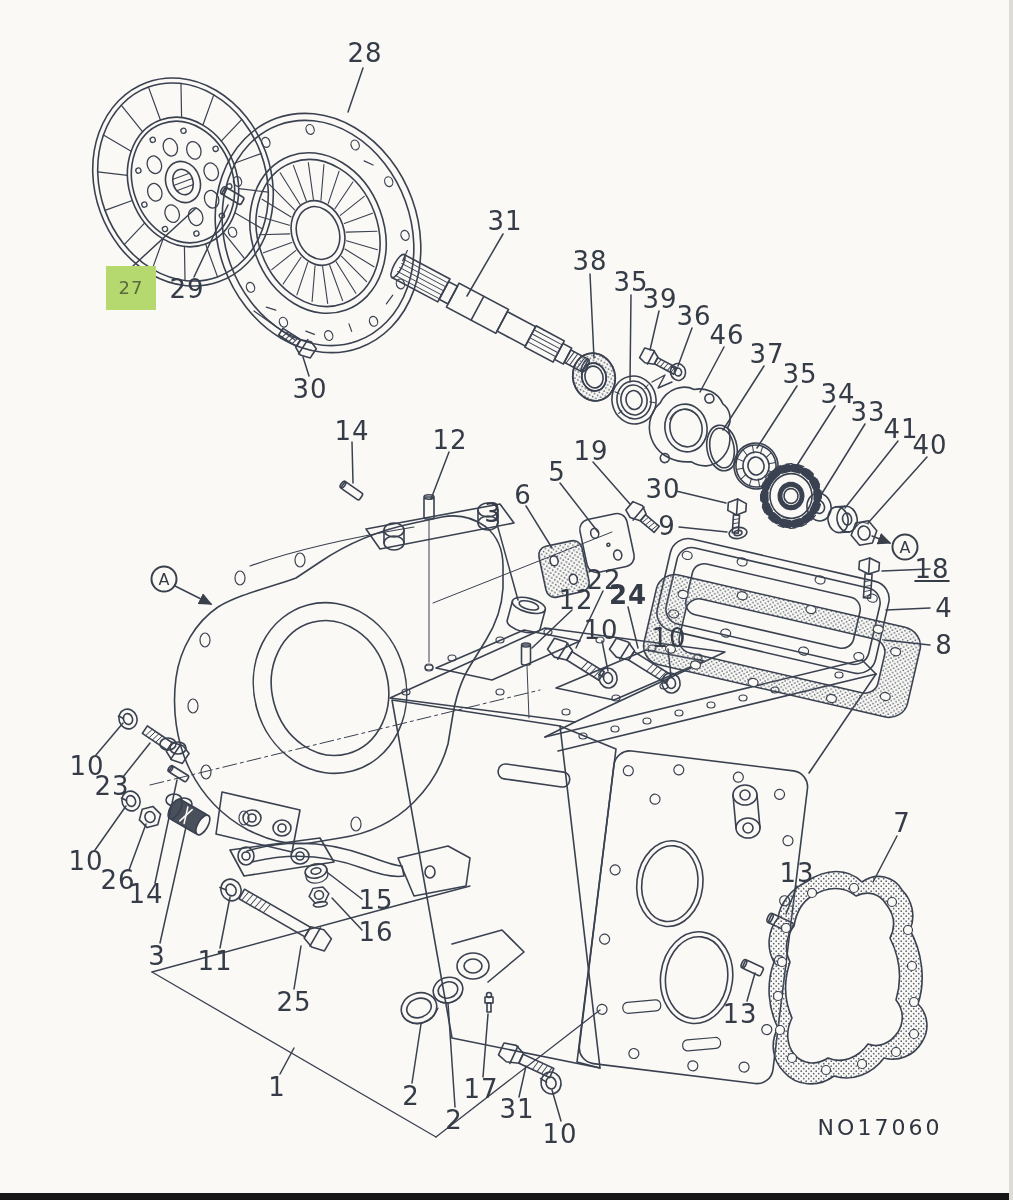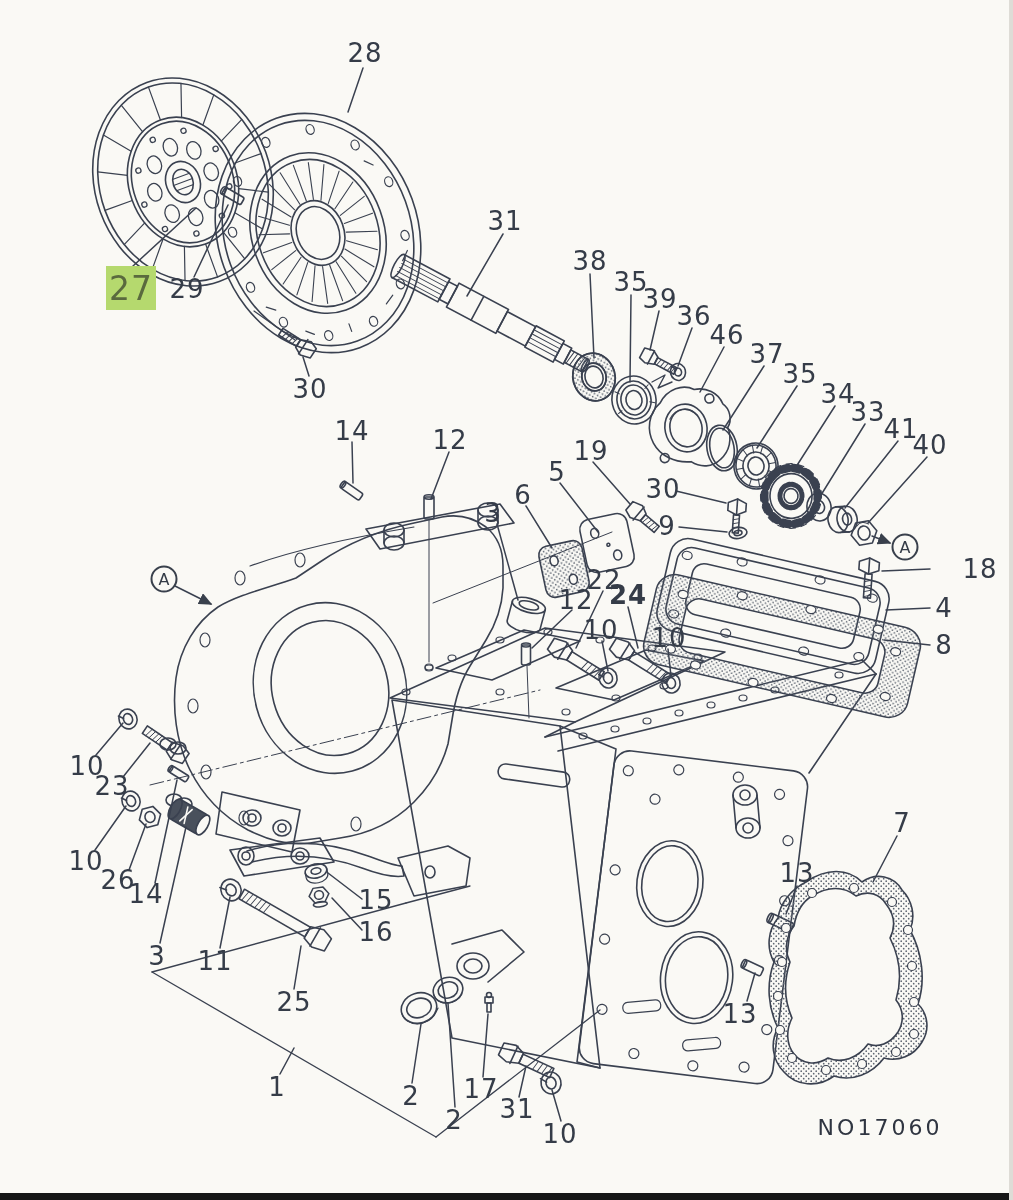--- a/index.html
+++ b/index.html
@@ -3,21 +3,21 @@
 <meta charset="utf-8">
 <style>
   html,body{margin:0;padding:0;background:#e9e7e2;}
   .stage{position:relative;width:1013px;height:1200px;background:#faf9f5;overflow:hidden;
          font-family:"DejaVu Sans", sans-serif;}
   .stage svg{position:absolute;left:0;top:0;}
   .callout-layer{position:absolute;left:0;top:0;width:100%;height:100%;}
   .co{position:absolute;transform:translate(-50%,-50%);color:#353c48;font-size:26px;
       line-height:1;white-space:nowrap;letter-spacing:1px;}
   .co.highlight{background:#b5d96e;color:#5a6a3e;width:50px;height:44px;display:flex;
-      align-items:center;justify-content:center;font-size:33px;}
+      align-items:center;justify-content:center;font-size:18px;}
   .co.ref{width:23px;height:23px;border:2px solid #39404c;border-radius:50%;display:flex;
       align-items:center;justify-content:center;font-size:16px;letter-spacing:0;}
   .drawing-number{position:absolute;transform:translate(-50%,-50%);color:#2f3541;
       font-size:22px;letter-spacing:3px;}
   .scan-bottom{position:absolute;left:0;bottom:0;width:100%;height:7px;background:#161616;}
   .scan-right{position:absolute;right:0;top:0;width:4px;height:100%;background:#dedcd6;}
 </style>
 </head>
 <body>
 
@@ -756,21 +756,21 @@
       <div class="co" style="left: 930px; top: 445px;">40</div>
       <div class="co" style="left: 352px; top: 431px;">14</div>
       <div class="co" style="left: 450px; top: 440px;">12</div>
       <div class="co" style="left: 591px; top: 451px;">19</div>
       <div class="co" style="left: 557px; top: 472px;">5</div>
       <div class="co" style="left: 523px; top: 495px;">6</div>
       <div class="co" style="left: 493px; top: 513px;">3</div>
       <div class="co" style="left: 663px; top: 489px;">30</div>
       <div class="co" style="left: 667px; top: 526px;">9</div>
       <div class="co ref" style="left: 905px; top: 547px;">A</div>
-      <div class="co" style="left: 980px; top: 569px;">18</div>
+      <div class="co" style="left: 932px; top: 569px; text-decoration: underline;">18</div>
       <div class="co" style="left: 944px; top: 608px;">4</div>
       <div class="co" style="left: 944px; top: 645px;">8</div>
       <div class="co" style="left: 604px; top: 580px;">22</div>
       <div class="co" style="left: 628px; top: 595px; font-weight: bold;">24</div>
       <div class="co" style="left: 576px; top: 600px;">12</div>
       <div class="co" style="left: 601px; top: 630px;">10</div>
       <div class="co" style="left: 669px; top: 638px;">10</div>
       <div class="co ref" style="left: 164px; top: 579px;">A</div>
       <div class="co" style="left: 87px; top: 766px;">10</div>
       <div class="co" style="left: 112px; top: 786px;">23</div>

